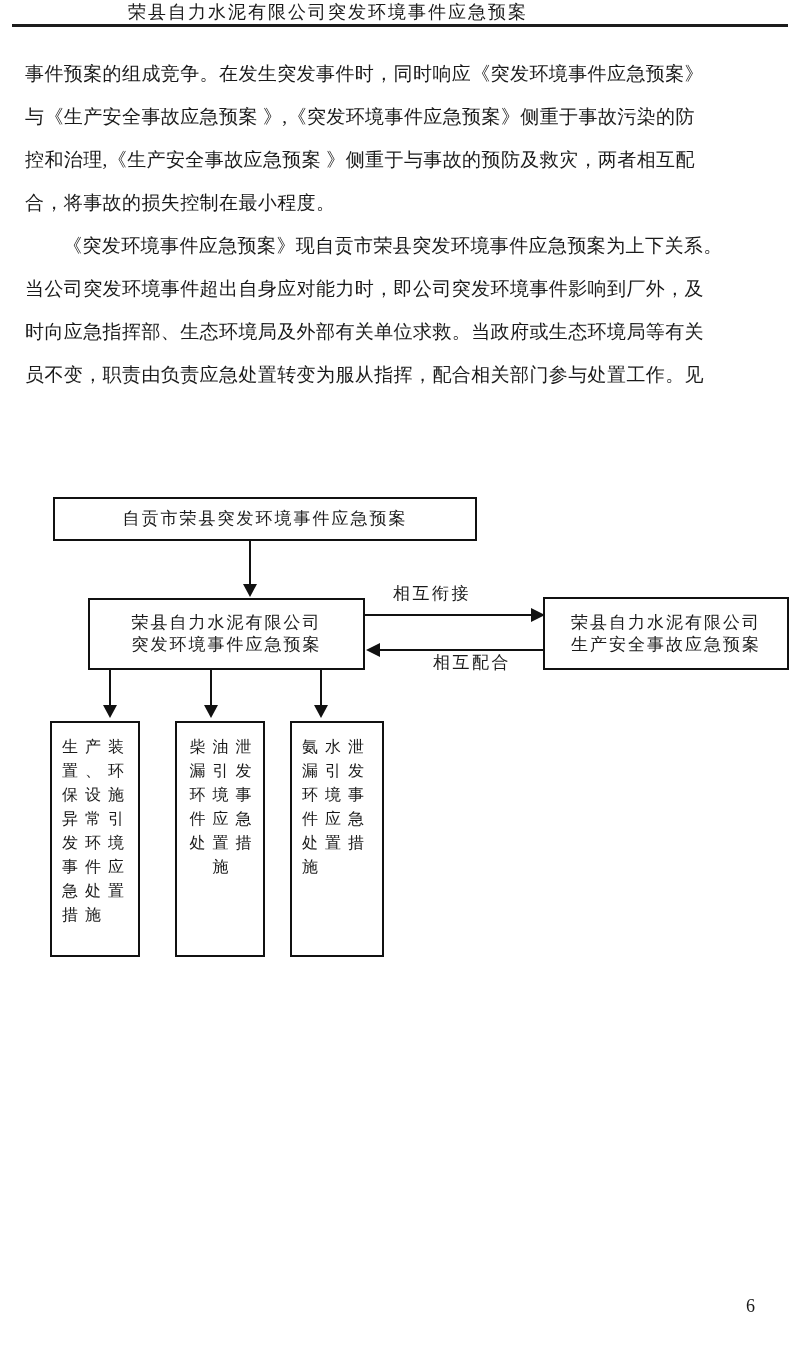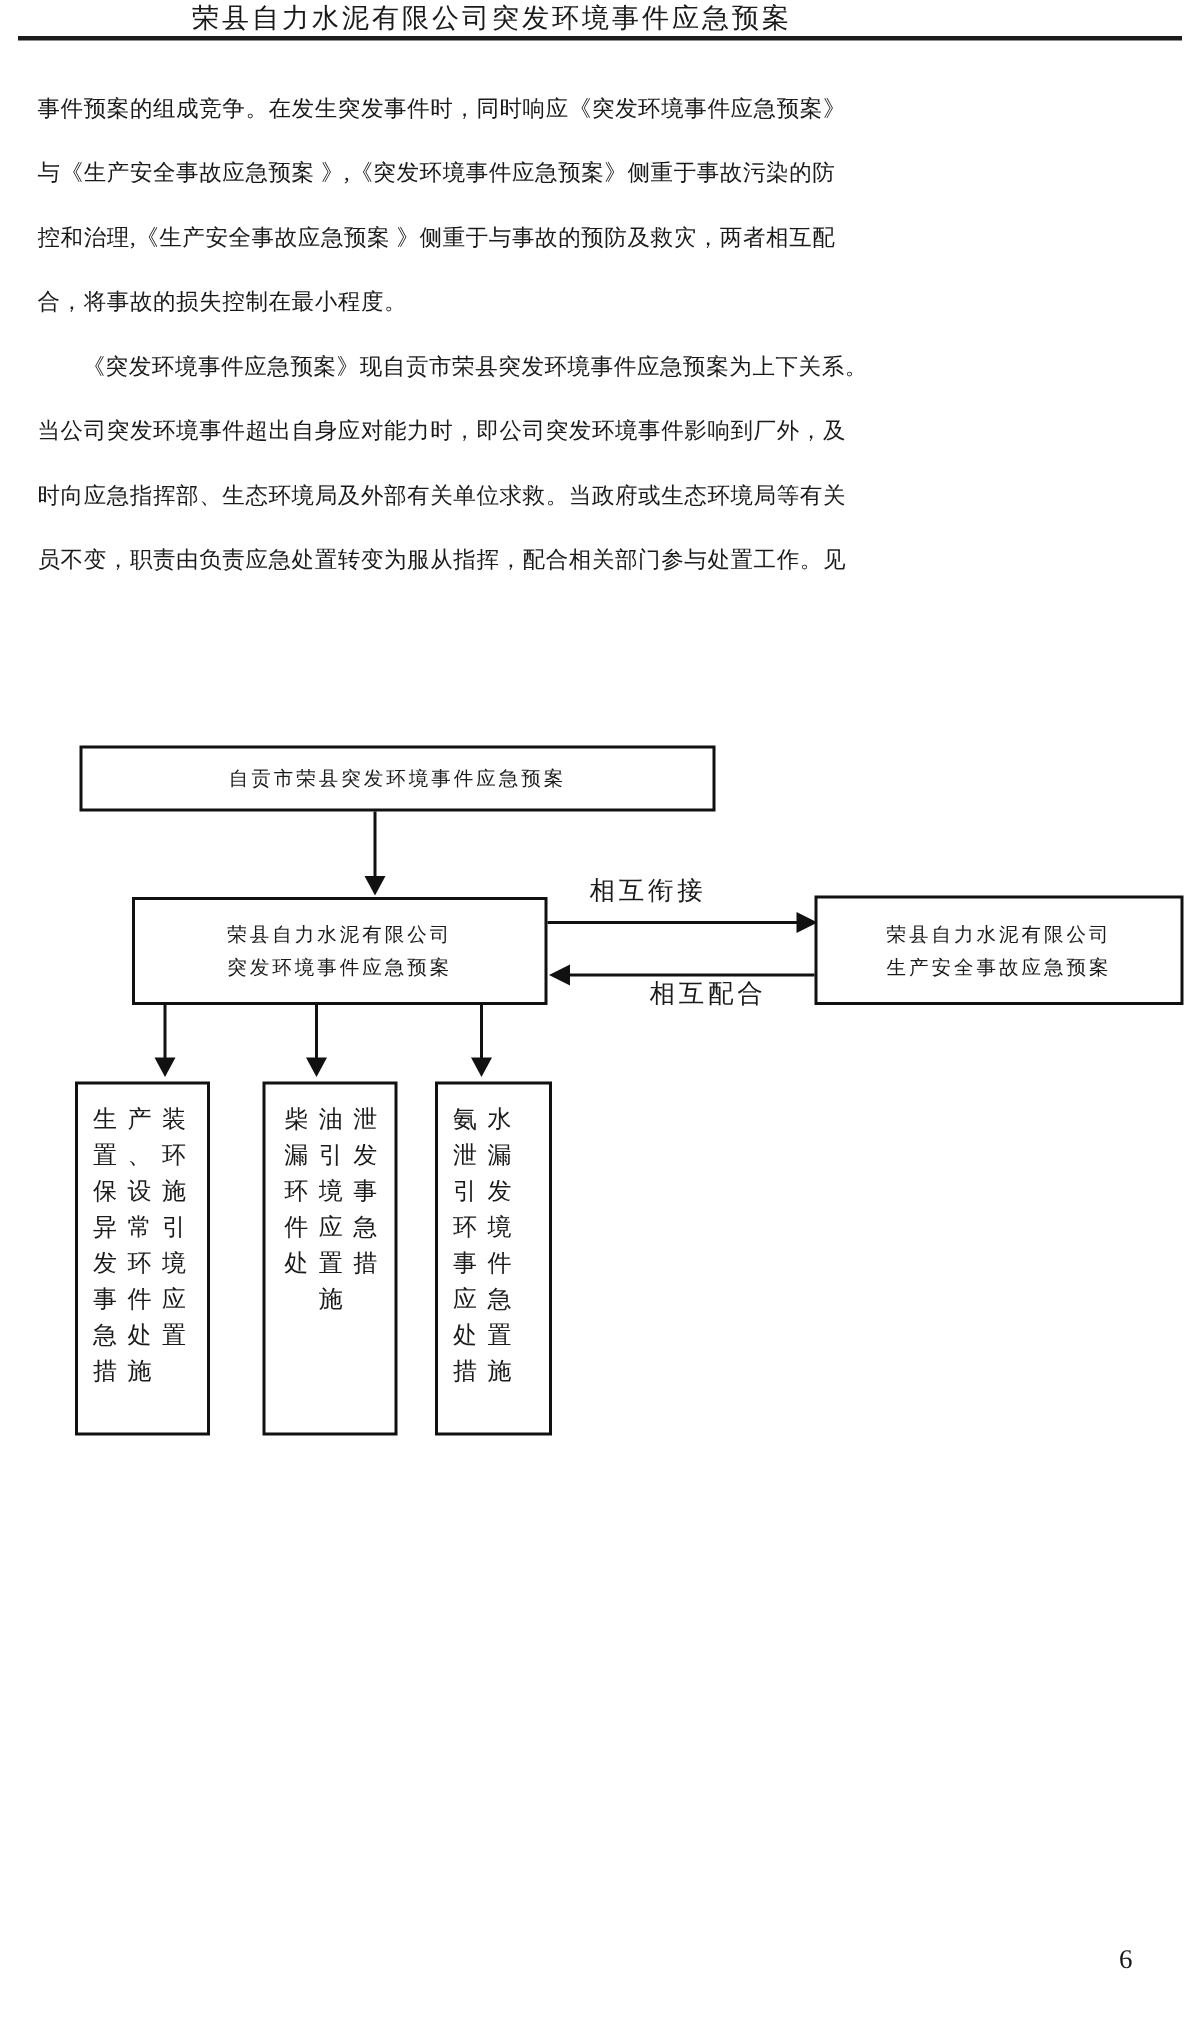--- a/index.html
+++ b/index.html
@@ -25,40 +25,40 @@
   .header-rule {
     position: absolute;
     top: 24px; left: 12px; width: 776px; height: 3px;
     background: #1c1c1c;
   }
   
   .para { position: absolute; left: 25px; width: 755px; }
   .para-1 { top: 52px; }
   .para-2 { top: 224px; }
   .line {
-    font-size: 15px;
+    font-size: 19px;
     line-height: 43px;
     letter-spacing: 0.4px;
     white-space: nowrap;
   }
   .line.indent { text-indent: 2em; }
   
   .fc-box {
     position: absolute;
     box-sizing: border-box;
     border: 2px solid #111111;
     background: #ffffff;
     display: flex;
     flex-direction: column;
     align-items: center;
     justify-content: center;
     text-align: center;
   }
   .fc-box .bline {
-    font-size: 13px;
+    font-size: 17px;
     letter-spacing: 2px;
     line-height: 22px;
     white-space: nowrap;
   }
   .box-top    { left: 53px;  top: 497px; width: 424px; height: 44px; }
   .box-mid    { left: 88px;  top: 598px; width: 277px; height: 72px; }
   .box-right  { left: 543px; top: 597px; width: 246px; height: 73px; }
   .measure-box {
     position: absolute;
     box-sizing: border-box;
@@ -67,21 +67,21 @@
     height: 236px;
     padding: 12px 2px 0 10px;
     font-size: 16px;
     letter-spacing: 7px;
     line-height: 24px;
     word-break: break-all;
     text-align: left;
   }
   .measure-1 { left: 50px;  width: 90px; }
   .measure-2 { left: 175px; width: 90px; text-align: center; }
-  .measure-3 { left: 290px; width: 78px; }
+  .measure-3 { left: 290px; width: 94px; }
   
   .aline { position: absolute; background: #111111; }
   .vline { width: 2px; }
   .hline { height: 2px; }
   .vline-top   { left: 249px; top: 541px; height: 45px; }
   .vline-d1    { left: 109px; top: 670px; height: 36px; }
   .vline-d2    { left: 210px; top: 670px; height: 36px; }
   .vline-d3    { left: 320px; top: 670px; height: 36px; }
   .hline-top   { left: 365px; top: 614px; width: 168px; }
   .hline-bot   { left: 380px; top: 649px; width: 163px; }

